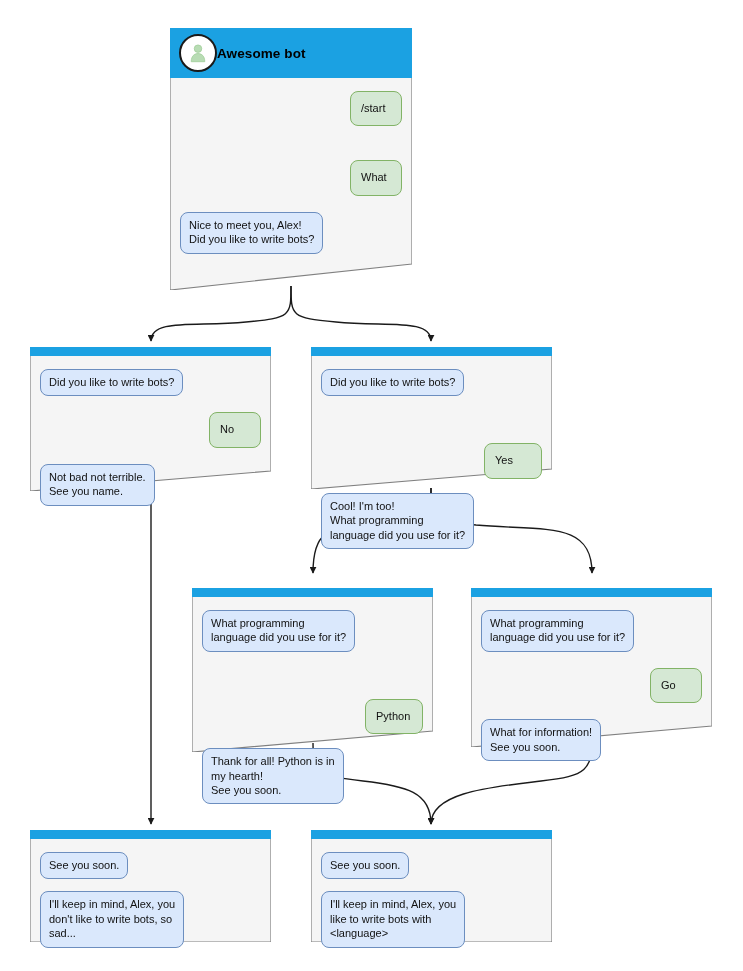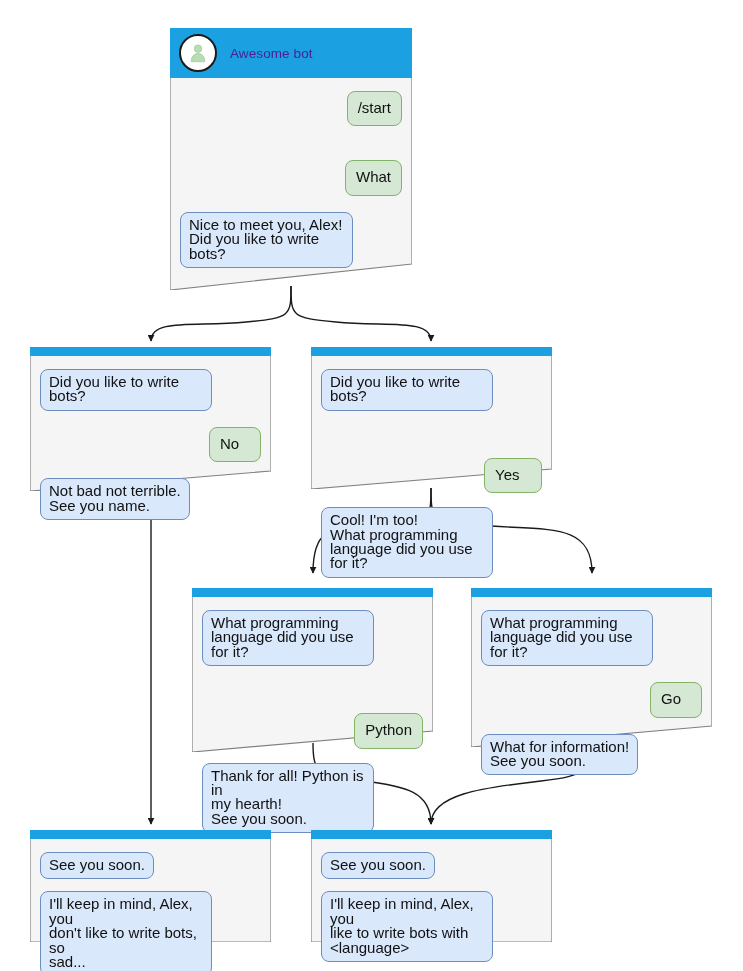--- a/index.html
+++ b/index.html
@@ -74,24 +74,23 @@
     border-radius: 50%;
     background: #ffffff;
     border: 2px solid #1a1a1a;
     box-sizing: border-box;
     display: flex;
     align-items: center;
     justify-content: center;
     flex: none;
   }
   .bot-title {
-    color: #4c1d95;
+    color: #000000;
     font-size: 13.5px;
-    font-weight: normal;
-    margin-left: 13px;
+    font-weight: bold;
     letter-spacing: .1px;
   }
 
   
   .hdr-thin {
     position: absolute;
     left: 0; top: 0;
     width: 100%;
     height: 9px;
     background: #1ba1e2;
@@ -110,21 +109,21 @@
   .chat.root-chat { top: 50px; }
   .chat.child-chat { top: 9px; }
 
   .bubble {
     display: inline-block;
     max-width: 78%;
     border-radius: 8px;
     border-width: 1px;
     border-style: solid;
     box-sizing: border-box;
-    font-size: 15px;
+    font-size: 11px;
     line-height: 14.4px;
     color: #111111;
     padding: 5px 8px 6px 8px;
     white-space: pre-line;
   }
   .bubble.bot {
     align-self: flex-start;
     background: #dae8fc;
     border-color: #6c8ebf;
   }

